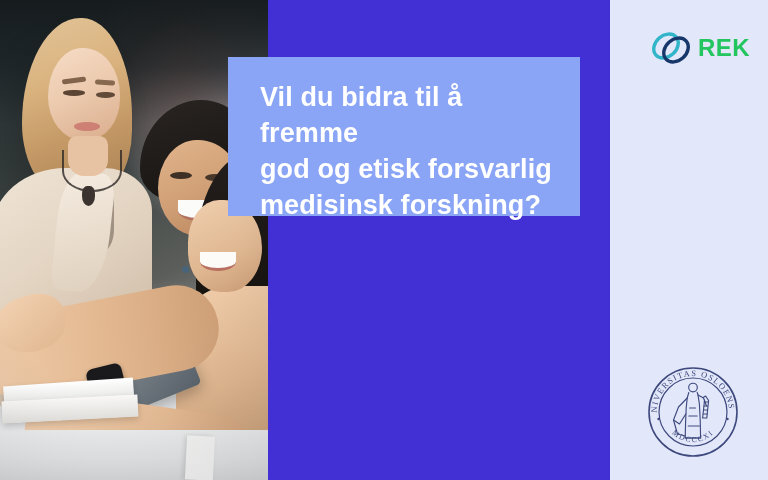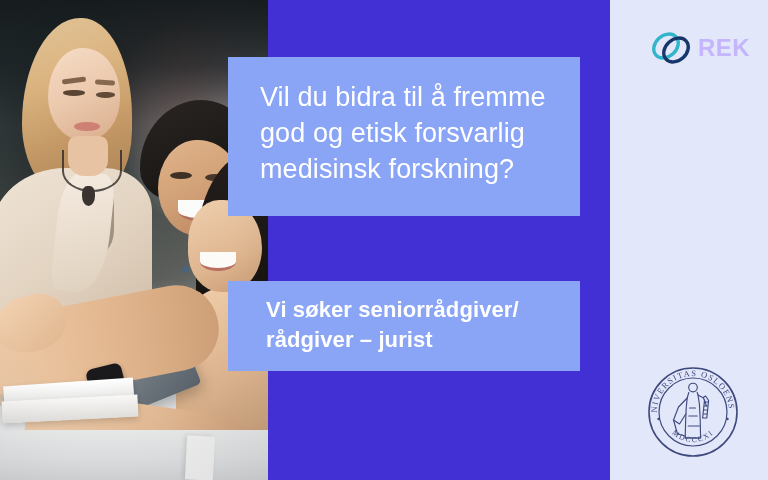--- a/index.html
+++ b/index.html
@@ -217,21 +217,21 @@
     height: 159px;
     background: #8AA4F6;
     box-sizing: border-box;
     padding: 22px 26px 0 32px;
   }
   .headline-text {
     margin: 0;
     color: #ffffff;
     font-size: 27px;
     line-height: 36px;
-    font-weight: 400;
+    font-weight: 700;
     letter-spacing: 0.1px;
     white-space: pre-line;
   }
 
   .job-box {
     position: absolute;
     left: 228px;
     top: 281px;
     width: 352px;
     height: 90px;
@@ -267,21 +267,21 @@
     left: 650px;
     top: 26px;
     width: 92px;
     height: 44px;
     display: flex;
     align-items: center;
     gap: 4px;
   }
   .rek-mark { width: 44px; height: 42px; flex: none; }
   .rek-word {
-    color: #c4b5fd;
+    color: #22c55e;
     font-size: 24px;
     font-weight: bold;
     letter-spacing: 0.5px;
     line-height: 1;
   }
 
   
   .uio-seal {
     position: absolute;
     left: 643px;
@@ -350,24 +350,20 @@
   <div class="blue-panel"></div>
 
   <div class="right-panel"></div>
 
   <div class="headline-box">
     <p class="headline-text">Vil du bidra til å fremme
 god og etisk forsvarlig
 medisinsk forskning?</p>
   </div>
 
-  <div class="job-box">
-    <p class="job-text">Vi søker seniorrådgiver/
-rådgiver – jurist</p>
-  </div>
 
 
   <div class="rek-logo">
     <span class="rek-mark">
       <svg viewBox="0 0 44 42" xmlns="http://www.w3.org/2000/svg">
         <ellipse cx="16" cy="19" rx="13.5" ry="10.5" transform="rotate(-42 16 19)" fill="none" stroke="#32B5C9" stroke-width="3.4"></ellipse>
         <ellipse cx="26" cy="23" rx="13.5" ry="10.5" transform="rotate(-42 26 23)" fill="none" stroke="#17376B" stroke-width="3.4"></ellipse>
       </svg>
     </span>
     <span class="rek-word">REK</span>

